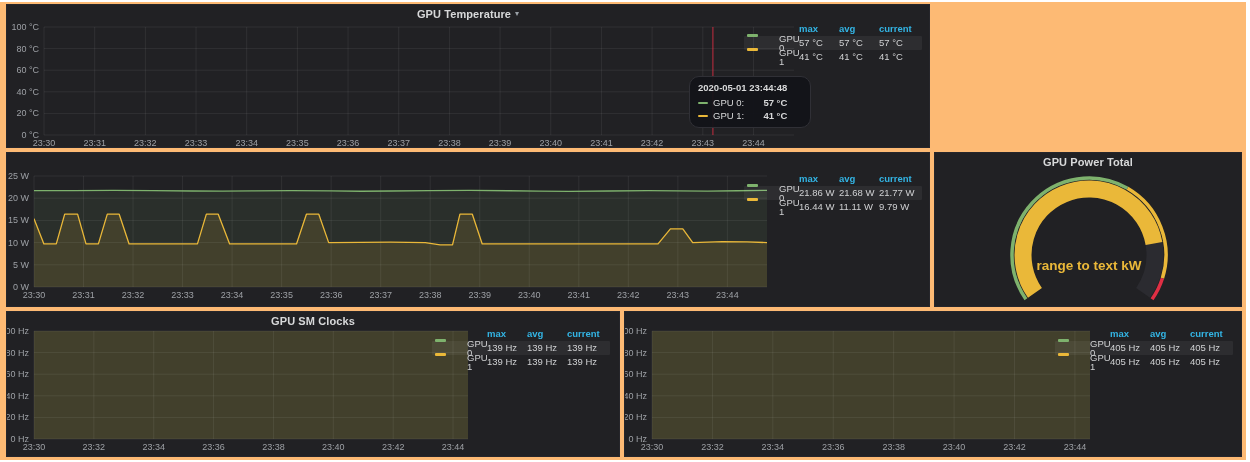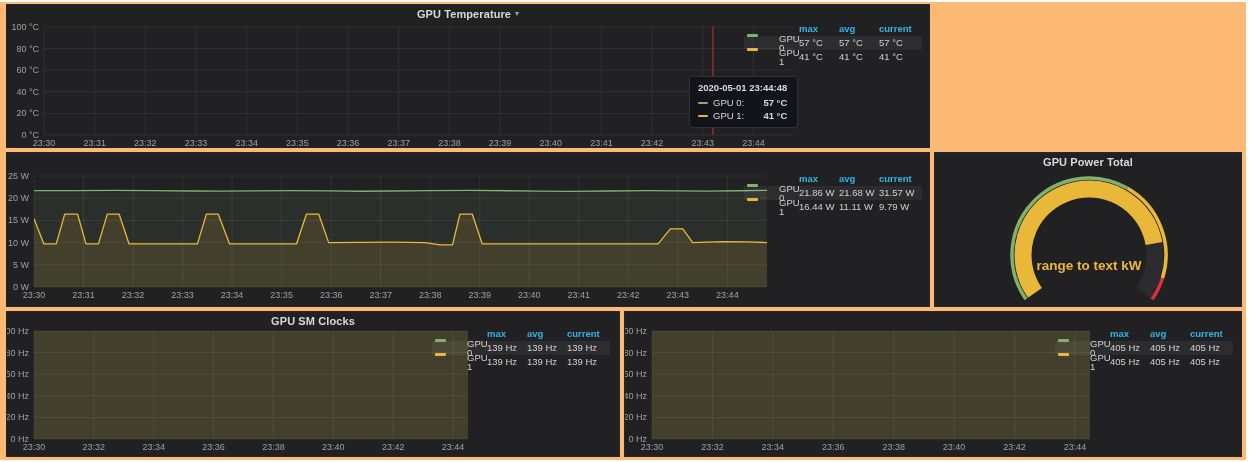--- a/index.html
+++ b/index.html
@@ -29,21 +29,21 @@
   }
   .lrow{display:flex;align-items:center;height:14px;padding:0 3px;border-radius:1px;}
   .lrow.hl{background:rgba(255,255,255,0.055);}
   .lrow.header{height:12px;margin-bottom:1px;}
   .lname{width:52px;display:flex;align-items:flex-start;gap:21px;cursor:pointer;}
   .ldash{width:11px;height:3px;border-radius:1px;flex:0 0 auto;}
   .lval{width:40px;text-align:left;}
   .lhead{color:#33b5e5;font-weight:700;cursor:pointer;}
   .tooltip{
     position:absolute;z-index:6;background:rgba(18,19,24,0.94);
-    border:1px solid #303036;border-radius:3px;padding:5px 10px 6px 8px;
+    border:1px solid #303036;border-radius:10px;padding:5px 23px 6px 8px;
     font-size:9.5px;color:#d8d9da;white-space:nowrap;
   }
   .tooltip-time{font-weight:700;margin-bottom:4px;}
   .trow{display:flex;align-items:center;gap:5px;margin-top:2px;}
   .tdash{width:10px;height:2px;border-radius:1px;flex:0 0 auto;}
   .tval{font-weight:700;margin-left:auto;padding-left:14px;}
 </style>
 </head>
 <body>
 
@@ -221,21 +221,21 @@
             <span class="lval lhead">avg</span>
             <span class="lval lhead">current</span>
           </div>
           <div class="lrow hl">
             <span class="lname">
               <span class="ldash" style="background: rgb(126, 178, 109);"></span>
               <span>GPU 0</span>
             </span>
             <span class="lval">21.86 W</span>
             <span class="lval">21.68 W</span>
-            <span class="lval">31.57 W</span>
+            <span class="lval">21.77 W</span>
           </div>
           <div class="lrow">
             <span class="lname">
               <span class="ldash" style="background: rgb(234, 184, 57);"></span>
               <span>GPU 1</span>
             </span>
             <span class="lval">16.44 W</span>
             <span class="lval">11.11 W</span>
             <span class="lval">9.79 W</span>
           </div>

